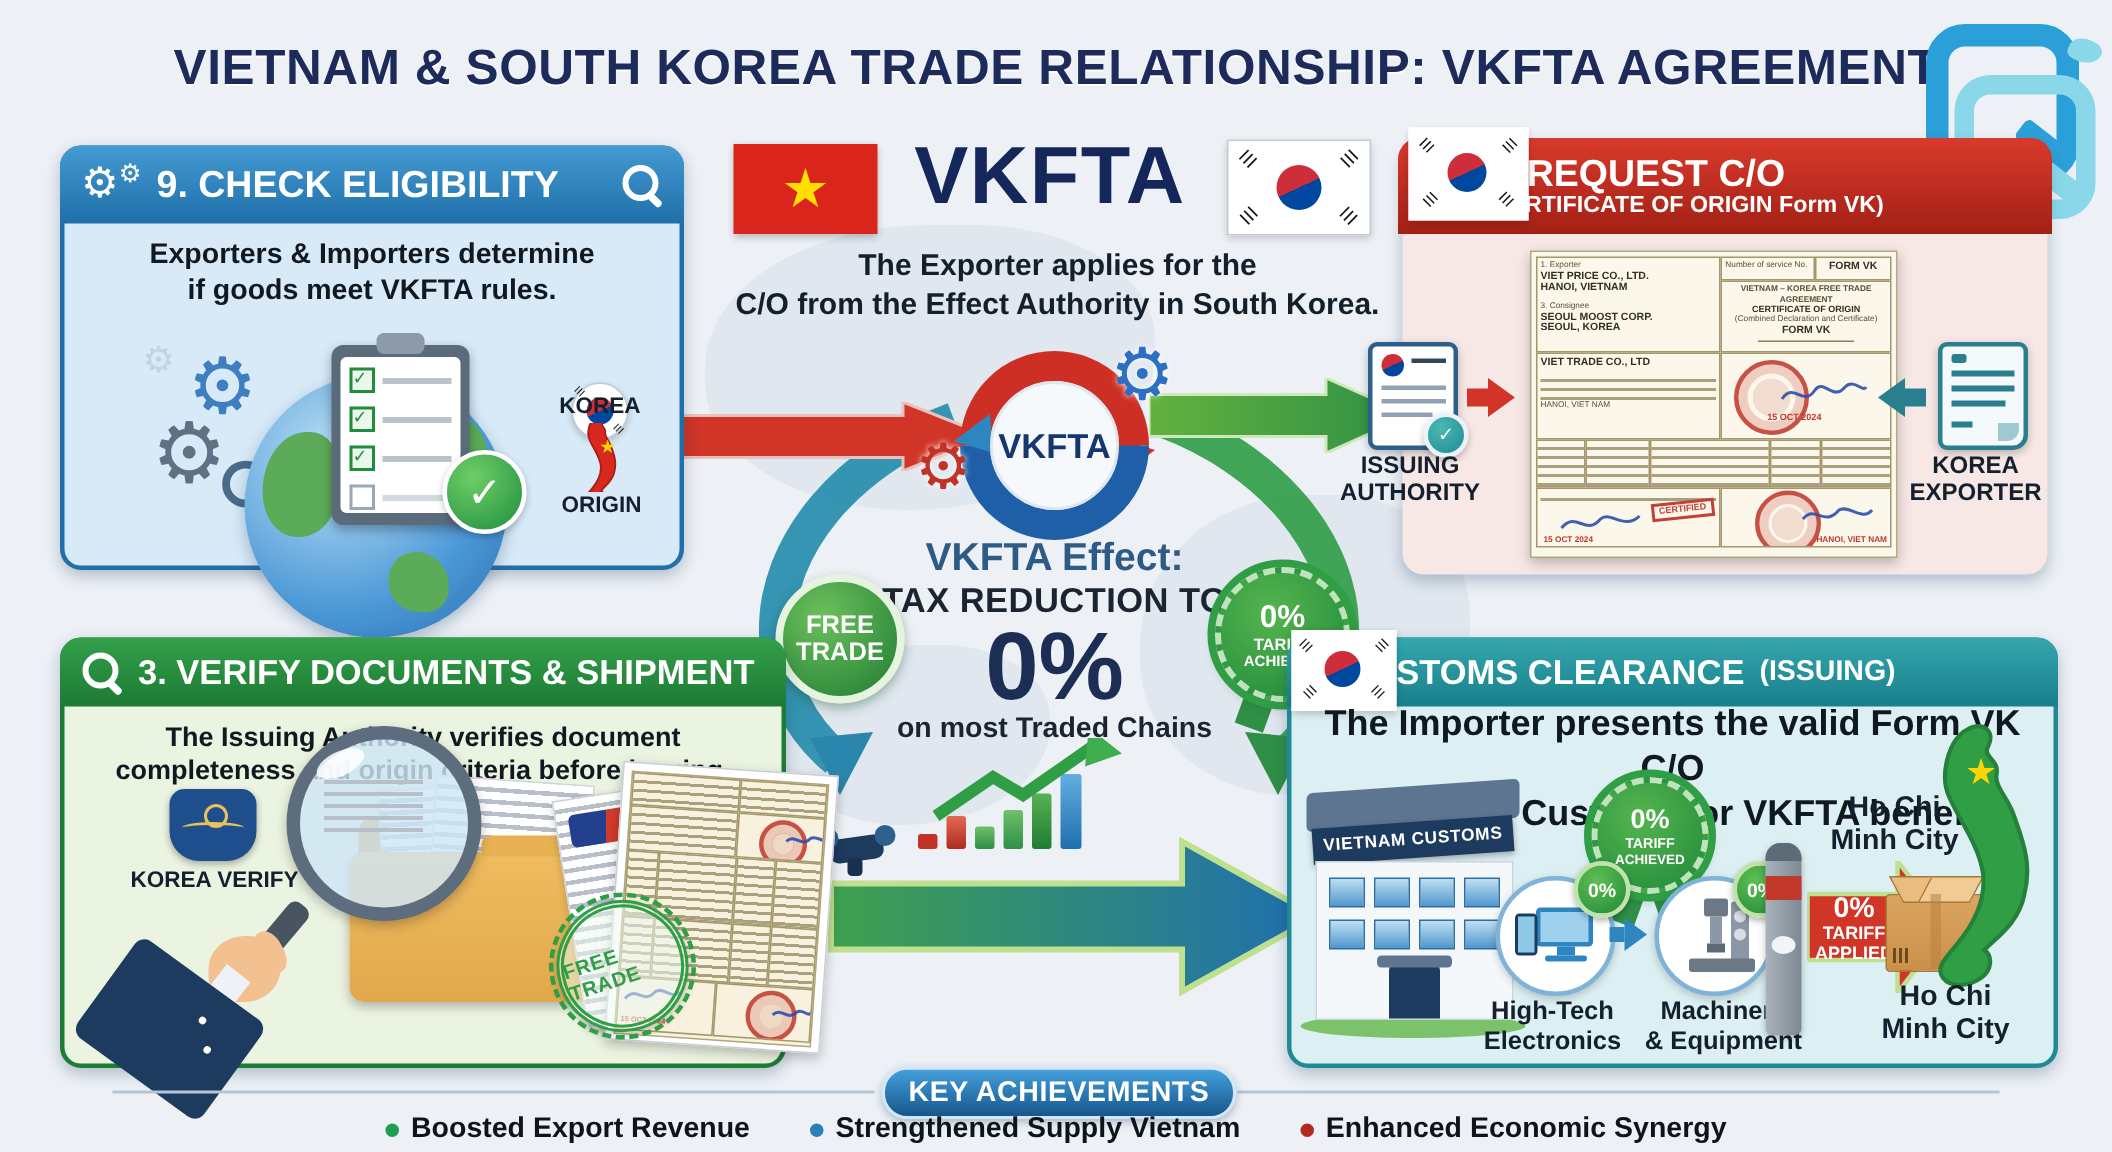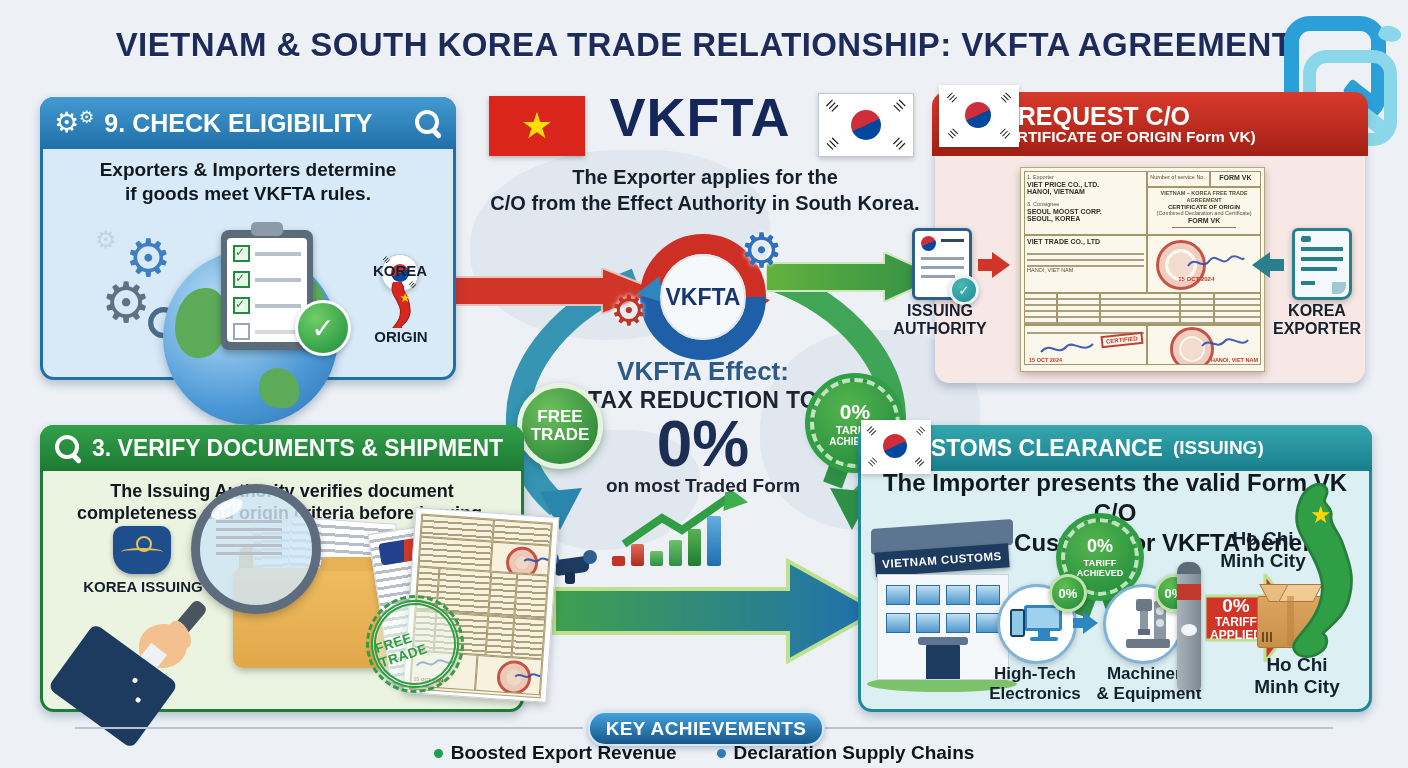--- a/index.html
+++ b/index.html
@@ -155,21 +155,21 @@
     </svg>
     <div class="abs" style="left:0;top:62px;width:150px;text-align:center;font-size:23px;font-weight:900;color:#17356e;">VKFTA</div>
   </div>
   <span class="abs gear" style="left:740px;top:226px;font-size:48px;color:#2d6fc0;text-shadow:0 0 4px #fff;">⚙</span>
   <span class="abs gear" style="left:610px;top:290px;font-size:42px;color:#c23327;text-shadow:0 0 4px #fff;">⚙</span>
 
   <div class="abs" style="left:553px;top:356px;width:300px;text-align:center;">
     <div style="font-size:26px;font-weight:800;color:#2d5b86;">VKFTA Effect:</div>
     <div style="font-size:23px;font-weight:900;color:#1b2531;letter-spacing:.3px;">TAX REDUCTION TO</div>
     <div style="font-size:64px;font-weight:900;color:#1d2e55;line-height:.95;">0%</div>
-    <div style="font-size:19px;font-weight:800;color:#1b2531;">on most Traded Form</div>
+    <div style="font-size:19px;font-weight:800;color:#1b2531;">on most Traded Chains</div>
   </div>
 
   <div class="abs roundbadge pre" style="left:517px;top:383px;width:76px;height:76px;font-size:17px;line-height:1.05;">FREE
 TRADE</div>
 
   <div class="abs" style="left:806px;top:376px;width:96px;height:120px;">
     <div class="ribbon" style="left:22px;top:78px;transform:rotate(20deg);"></div>
     <div class="ribbon" style="left:52px;top:78px;transform:rotate(-20deg);"></div>
     <div class="rosette abs" style="left:4px;top:2px;width:82px;height:82px;">
       <span style="font-size:21px;font-weight:900;">0%</span>
@@ -389,21 +389,21 @@
       <span class="mag"></span>
       <span>3. VERIFY DOCUMENTS &amp; SHIPMENT</span>
     </div>
     <div class="pdesc pre" style="top:52px;font-size:18px;">The Issuing Authority verifies document
 completeness and origin criteria before issuing.</div>
 
     <div class="abs" style="left:70px;top:98px;width:58px;height:48px;background:#1f4e8c;border-radius:10px 10px 20px 20px;box-shadow:0 2px 5px rgba(0,0,0,.3);">
       <div class="abs" style="left:23px;top:10px;width:12px;height:12px;border:2px solid #e7c35a;border-radius:50%;"></div>
       <div class="abs" style="left:8px;top:22px;width:42px;height:6px;border-top:2px solid #e7c35a;border-radius:50%;"></div>
     </div>
-    <div class="abs label-dk" style="left:20px;top:150px;width:160px;font-size:15px;">KOREA ISSUING</div>
+    <div class="abs label-dk" style="left:20px;top:150px;width:160px;font-size:15px;">KOREA VERIFY</div>
 
     <div class="abs" style="left:196px;top:118px;width:164px;height:118px;background:#d79a3e;border-radius:8px;"></div>
     <div class="abs lines" style="left:210px;top:96px;width:112px;height:54px;background-color:#fff;border:1px solid #cfd4da;transform:rotate(-3deg);"></div>
     <div class="abs lines" style="left:246px;top:92px;width:104px;height:50px;background-color:#fff;border:1px solid #cfd4da;transform:rotate(4deg);"></div>
     <div class="abs" style="left:190px;top:140px;width:176px;height:100px;background:linear-gradient(#f0bc60,#e0a84b);border-radius:10px;box-shadow:0 3px 7px rgba(0,0,0,.25);">
       <div class="abs" style="right:26px;top:-11px;width:62px;height:14px;background:#e8b154;border-radius:6px 6px 0 0;"></div>
     </div>
 
     <div class="abs" style="left:148px;top:56px;width:112px;height:112px;border-radius:50%;border:9px solid #5d6d7e;background:rgba(206,229,245,.82);box-shadow:0 3px 8px rgba(0,0,0,.25);">
       <div class="abs lines" style="left:16px;top:22px;width:66px;height:40px;"></div>
@@ -582,17 +582,21 @@
   <div class="abs fline" style="left:75px;width:508px;"></div>
   <div class="abs fline" style="left:825px;width:508px;"></div>
   <div class="abs pill">KEY ACHIEVEMENTS</div>
   <div class="abs frow">
     <div class="fitem">
       <span class="fdot c0"></span>
       <span>Boosted Export Revenue</span>
     </div>
     <div class="fitem">
       <span class="fdot c1"></span>
-      <span>Declaration Supply Chains</span>
+      <span>Strengthened Supply Vietnam</span>
+    </div>
+    <div class="fitem">
+      <span class="fdot c2"></span>
+      <span>Enhanced Economic Synergy</span>
     </div>
   </div>
 
 </div>
 
 </body></html>

